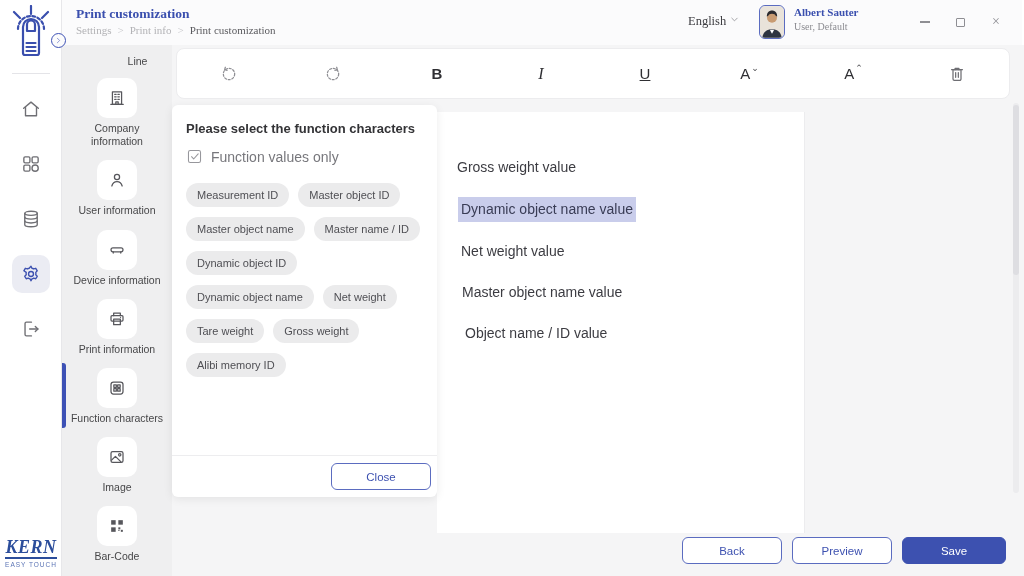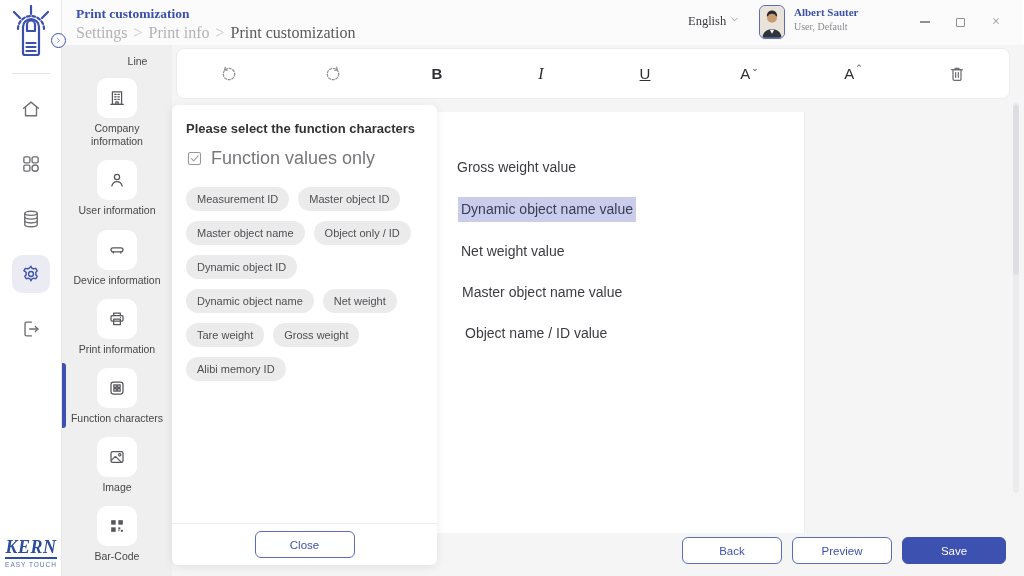--- a/index.html
+++ b/index.html
@@ -17,21 +17,21 @@
   .nav-btn svg { width:22px; height:22px; }
   .nav-btn.active { background:#ebecf3; color:#3d51b0; }
   .kern-logo { position:absolute; bottom:8px; left:0; width:62px; text-align:center; }
   .kern-word { font-family:"Liberation Serif", serif; font-style:italic; font-weight:bold; font-size:18px;
     color:#2b4d9b; letter-spacing:.5px; border-bottom:2px solid #2b4d9b; display:inline-block; line-height:1.05; }
   .kern-sub { font-size:6.5px; color:#5b74b5; letter-spacing:1px; margin-top:2px; }
 
   
   .app-header { position:absolute; left:62px; top:0; right:2px; height:45px; background:#fbfbfc; z-index:3;font-family:Liberation Serif, serif; }
   .header-title { position:absolute; left:14px; top:6px; font-size:13.5px; font-weight:bold; color:#3a4fae; }
-  .breadcrumb { position:absolute; left:14px; top:24px; font-size:16px; color:#b3b3b6; display:flex; gap:6px; }
+  .breadcrumb { position:absolute; left:14px; top:24px; font-size:11px; color:#b3b3b6; display:flex; gap:6px; }
   .breadcrumb .current { color:#5a5a5e; }
   .bc-sep { color:#c7c7ca; }
   .lang-select { position:absolute; left:626px; top:12px; display:flex; align-items:center; gap:2px; cursor:pointer; }
   .lang-label { font-size:12.5px; color:#3c3c40; }
   .lang-select svg { width:13px; height:13px; color:#8f8f94; }
   .avatar { position:absolute; left:697px; top:5px; width:26px; height:34px; border:1px solid #5b6cc0; border-radius:6px; overflow:hidden; background:#eee; }
   .avatar svg { width:100%; height:100%; display:block; }
   .user-name { position:absolute; left:732px; top:6px; font-size:11px; font-weight:bold; color:#3a4fae; }
   .user-role { position:absolute; left:732px; top:21px; font-size:10px; color:#8b8b90; }
   .win-btn { position:absolute; top:12px; width:20px; height:20px; display:flex; align-items:center; justify-content:center; color:#8e8e93; cursor:pointer; }
@@ -58,32 +58,32 @@
   .tb-btn svg { width:20px; height:20px; }
   .tb-undo, .tb-redo { color:#8f8f94; }
   .tb-delete { color:#6e6e73; }
   .tb-label { font-size:15px; }
   .tb-bold .tb-label { font-weight:800; }
   .tb-italic .tb-label { font-style:italic; font-family:"Liberation Serif", serif; font-size:16px; }
   .tb-underline .tb-label { text-decoration:underline; }
   .tb-mark { font-size:9px; color:#4a4a4e; position:relative; top:-6px; left:1px; }
 
   
-  .function-panel { position:absolute; left:172px; top:105px; width:265px; height:460px; background:#ffffff;
+  .function-panel { position:absolute; left:172px; top:105px; width:265px; height:392px; background:#ffffff;
     border-radius:6px; box-shadow:0 2px 10px rgba(0,0,0,.08); display:flex; flex-direction:column; z-index:3; }
   .panel-body { flex:1; padding:16px 14px 0 14px; }
   .panel-title { font-size:13px; font-weight:bold; color:#333336; }
   .checkbox-row { display:flex; align-items:center; gap:8px; margin-top:12px; cursor:pointer; }
   .checkbox-box { width:17px; height:17px; color:#97979c; }
   .checkbox-box svg { width:17px; height:17px; }
-  .checkbox-label { font-size:18px; color:#77777c; }
+  .checkbox-label { font-size:14px; color:#77777c; }
   .chip-list { margin-top:18px; display:flex; flex-wrap:wrap; gap:10px 9px; }
   .chip { border:none; background:#ebebec; color:#4f4f54; font-size:11px; padding:6px 11px; border-radius:14px;
     font-family:"Liberation Sans", sans-serif; cursor:pointer; white-space:nowrap; }
-  .panel-footer { border-top:1px solid #ededef; padding:7px 6px; display:flex; justify-content:center; }
+  .panel-footer { border-top:1px solid #ededef; padding:7px 6px; display:flex; justify-content:flex-end; }
 
   
   .editor { position:absolute; left:437px; top:112px; width:368px; height:421px; background:#ffffff;
     border-right:1px solid #ececee; padding:44px 0 0 20px; z-index:2; }
   .editor-line { font-size:14px; color:#3c3c42; line-height:23px; margin-bottom:18px; }
   .editor-line span { display:inline-block; }
   .editor-line.selected span { background:#c9cdeb; color:#393c55; padding:1px 3px; }
 
   .v-scrollbar { position:absolute; right:5px; top:103px; width:6px; height:390px; background:#ececee; border-radius:3px; z-index:2; }
   .v-scroll-thumb { position:absolute; top:2px; left:0; width:6px; height:170px; background:#dedee2; border-radius:3px; }
@@ -363,21 +363,21 @@
       <span class="checkbox-box" id="checkbox-slot"><svg viewBox="0 0 24 24" fill="none" stroke="currentColor" stroke-width="1.5" stroke-linecap="round" stroke-linejoin="round">
             <rect x="3.5" y="3.5" width="17" height="17" rx="2.5"></rect>
             <path d="M7.8 12.3l3 3.2 6.4-7.3"></path>
           </svg></span>
       <span class="checkbox-label">Function values only</span>
     </div>
     <div class="chip-list">
         <button class="chip">Measurement ID</button>
         <button class="chip">Master object ID</button>
         <button class="chip">Master object name</button>
-        <button class="chip">Object only / ID</button>
+        <button class="chip">Master name / ID</button>
         <button class="chip">Dynamic object ID</button>
         <button class="chip">Dynamic object name</button>
         <button class="chip">Net weight</button>
         <button class="chip">Tare weight</button>
         <button class="chip">Gross weight</button>
         <button class="chip">Alibi memory ID</button>
       </div>
   </div>
   <div class="panel-footer">
     <button class="btn btn-outline close-btn">Close</button>

